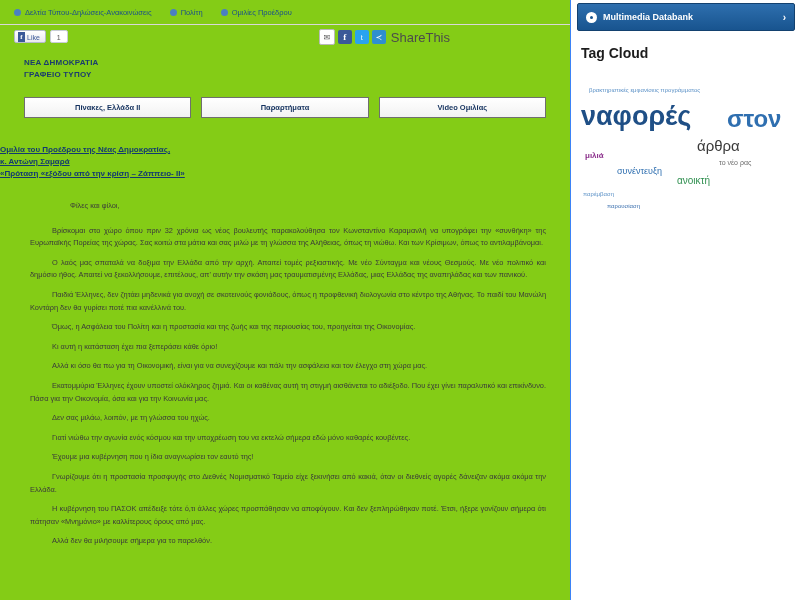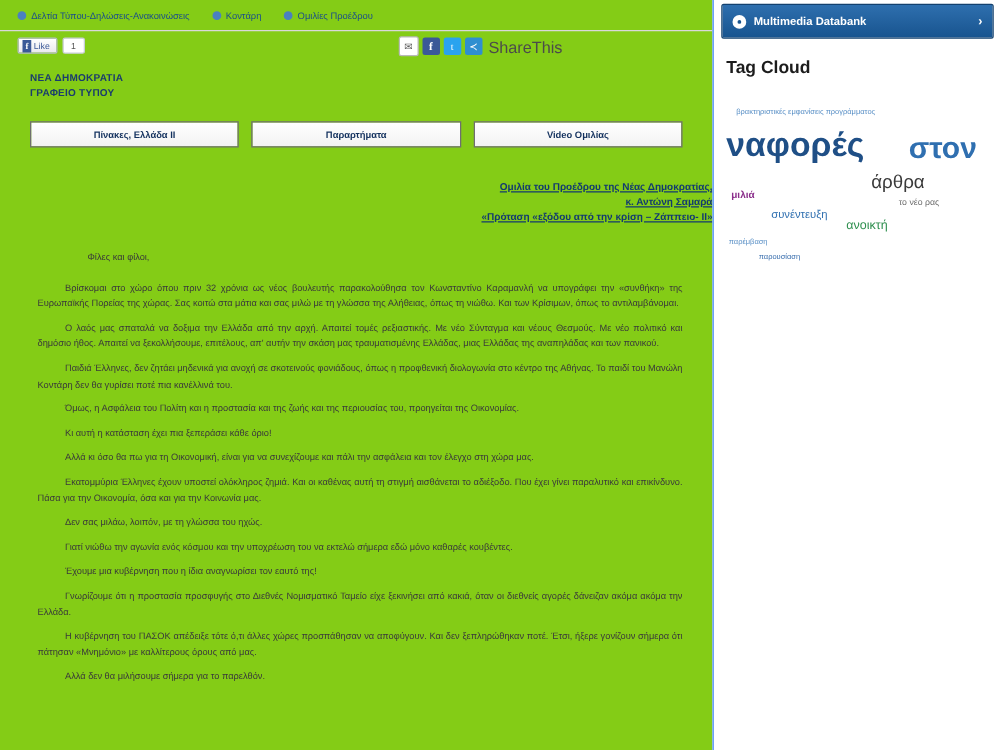--- a/index.html
+++ b/index.html
@@ -159,21 +159,21 @@
     font-weight: bold;
     padding: 5px 2px;
     cursor: pointer;
     white-space: nowrap;
     overflow: hidden;
   }
 
   
   .doc-title {
     margin: 26px 0 0 0;
-    text-align: right;
+    text-align: left;
     font-size: 8px;
     line-height: 12px;
     color: #123a70;
     font-weight: bold;
   }
   .doc-title .ln { text-decoration: underline; display: block; }
 
   
   .doc-body {
     margin: 20px 24px 0 30px;
@@ -257,21 +257,21 @@
 
   <div class="main-col">
 
     <div class="top-links">
       <div class="top-link">
         <span class="bullet-ic"></span>
         <span>Δελτία Τύπου-Δηλώσεις-Ανακοινώσεις</span>
       </div>
       <div class="top-link">
         <span class="bullet-ic"></span>
-        <span>Κοντάρη</span>
+        <span>Πολίτη</span>
       </div>
       <div class="top-link">
         <span class="bullet-ic"></span>
         <span>Ομιλίες Προέδρου</span>
       </div>
     </div>
 
     <div class="social-row">
       <div class="fb-like">
         <span class="lk">Like</span>

